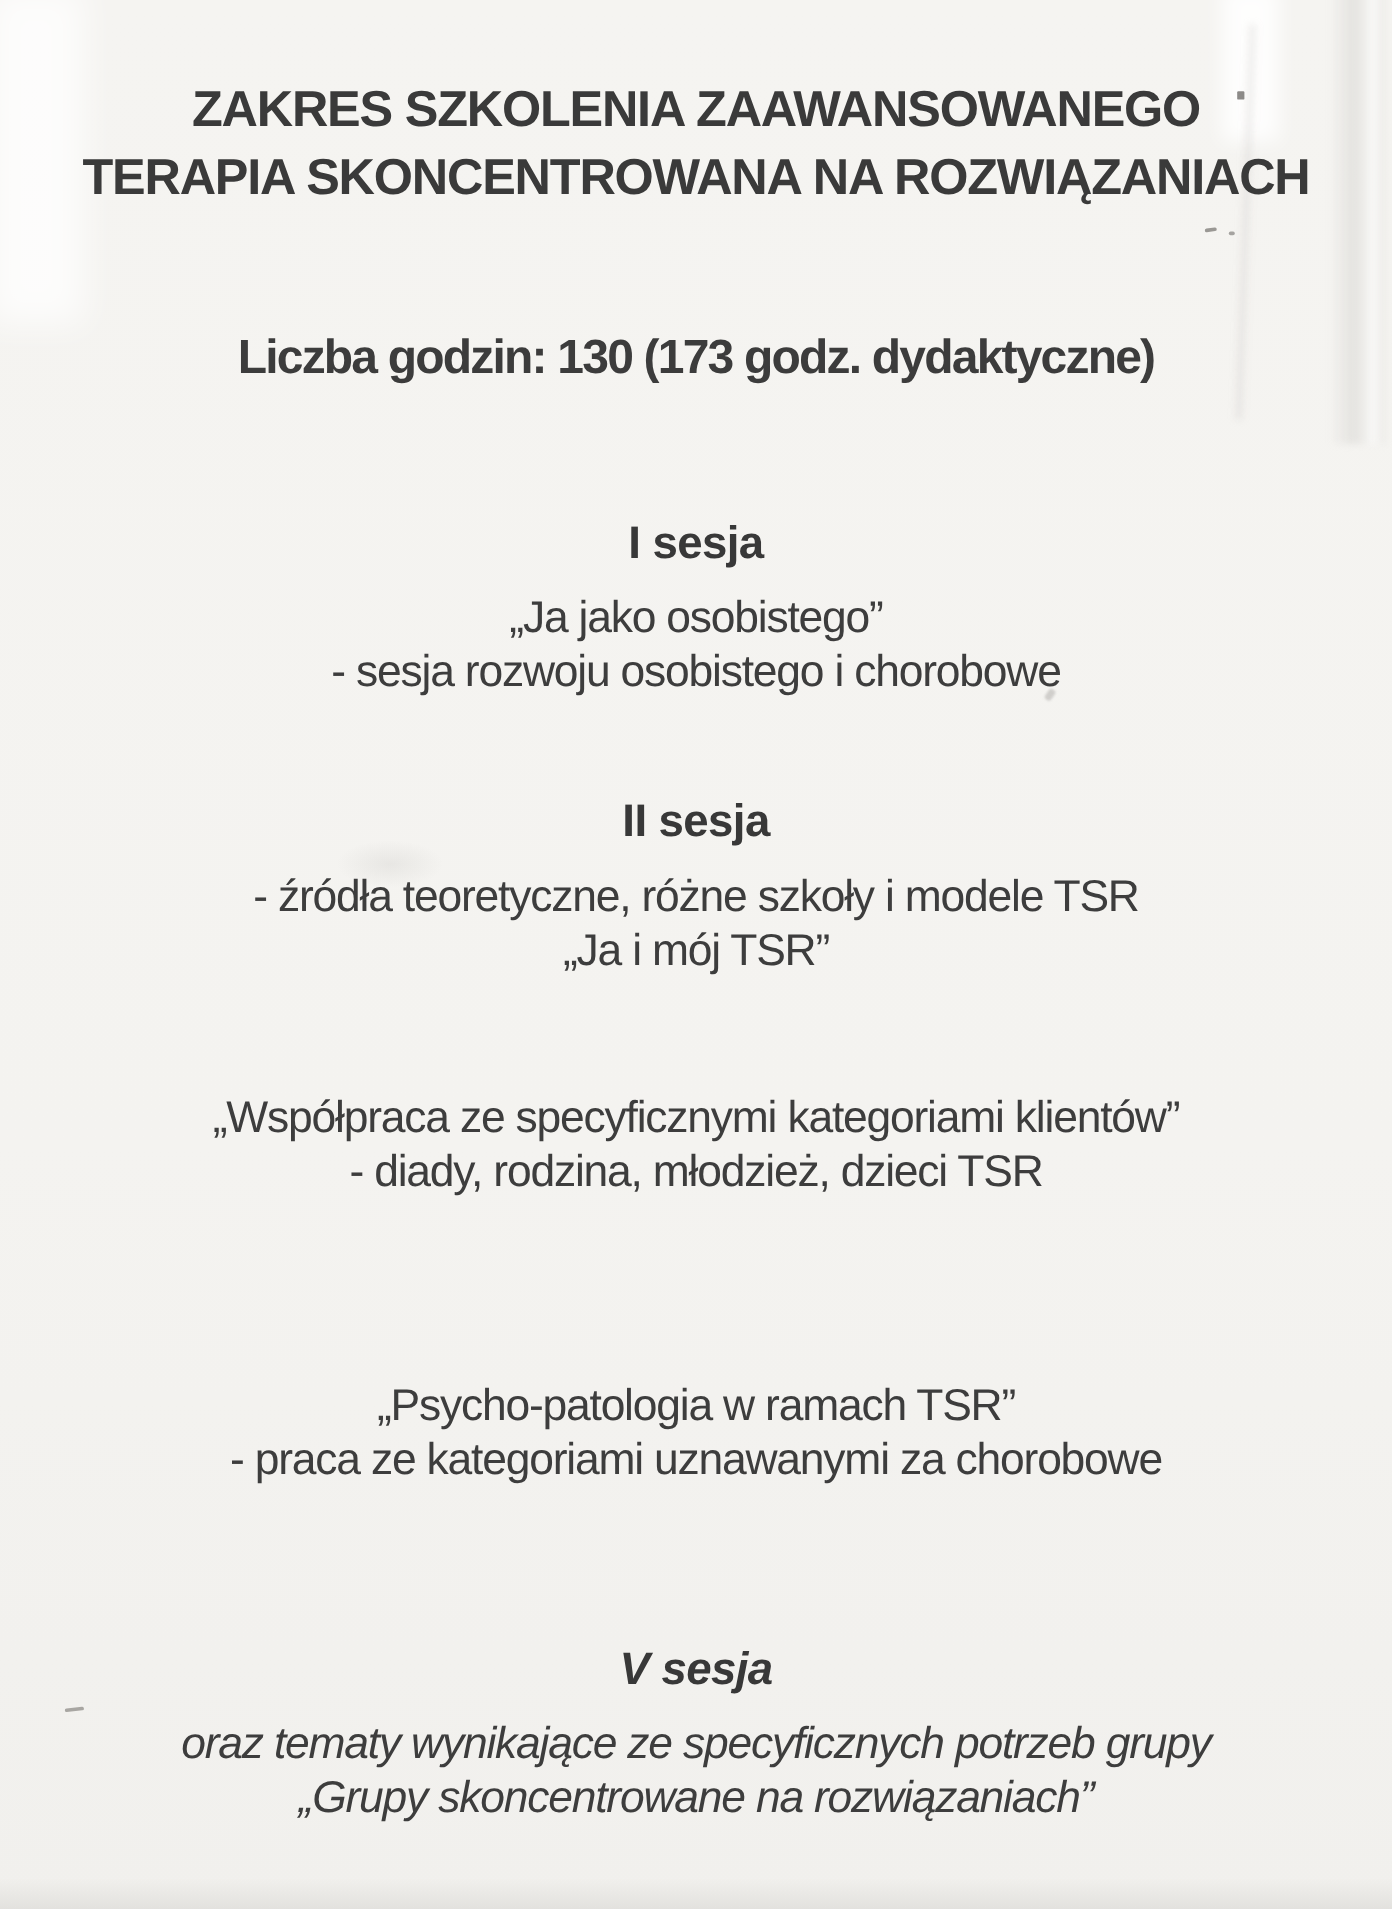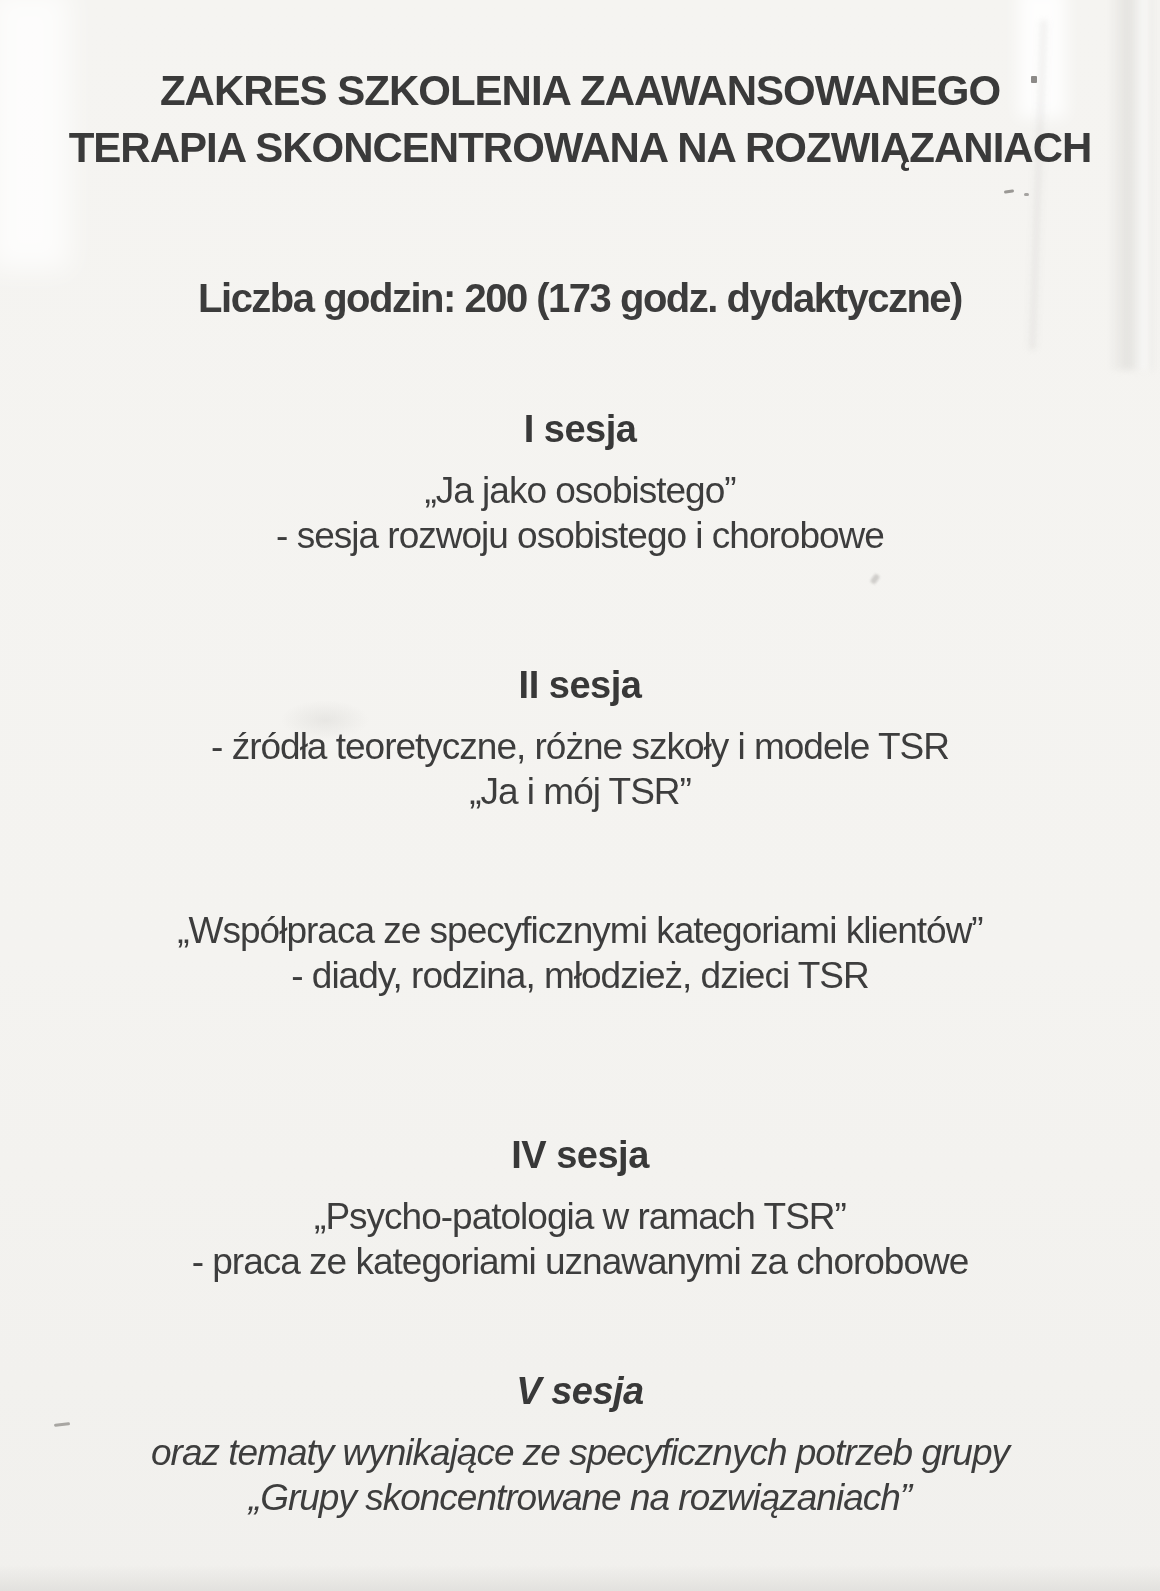--- a/index.html
+++ b/index.html
@@ -98,21 +98,21 @@
     letter-spacing: -0.5px;
     color: #383838;
   }
   .session .body {
     margin-top: 16px;
     font-size: 37px;
     line-height: 45px;
     letter-spacing: -1px;
     color: #3d3d3d;
   }
-  .s1 { top: 406px; }
+  .s1 { top: 430px; }
   .s2 { top: 662px; }
   .s3 { top: 892px; }
   .s4 { top: 1132px; }
   .s5 { top: 1368px; font-style: italic; }
 </style>
 </head>
 <body>
 
 <div class="page">
 
@@ -126,21 +126,21 @@
   <div class="speck-b"></div>
   <div class="speck-c"></div>
   <div class="speck-d"></div>
   <div class="speck-e"></div>
 
   <div class="block doc-title">
     <div>ZAKRES SZKOLENIA ZAAWANSOWANEGO</div>
     <div>TERAPIA SKONCENTROWANA NA ROZWIĄZANIACH</div>
   </div>
 
-  <div class="block hours">Liczba godzin: 200 (173 godz. dydaktyczne)</div>
+  <div class="block hours">Liczba godzin: 130 (173 godz. dydaktyczne)</div>
 
   <div class="block session s1">
     <div class="heading">I sesja</div>
     <div class="body">
       <div>„Ja jako osobistego”</div>
       <div>- sesja rozwoju osobistego i chorobowe</div>
     </div>
   </div>
 
   <div class="block session s2">
@@ -152,21 +152,20 @@
   </div>
 
   <div class="block session s3">
     <div class="body">
       <div>„Współpraca ze specyficznymi kategoriami klientów”</div>
       <div>- diady, rodzina, młodzież, dzieci TSR</div>
     </div>
   </div>
 
   <div class="block session s4">
-    <div class="heading">IV sesja</div>
     <div class="body">
       <div>„Psycho-patologia w ramach TSR”</div>
       <div>- praca ze kategoriami uznawanymi za chorobowe</div>
     </div>
   </div>
 
   <div class="block session s5">
     <div class="heading">V sesja</div>
     <div class="body">
       <div>oraz tematy wynikające ze specyficznych potrzeb grupy</div>

